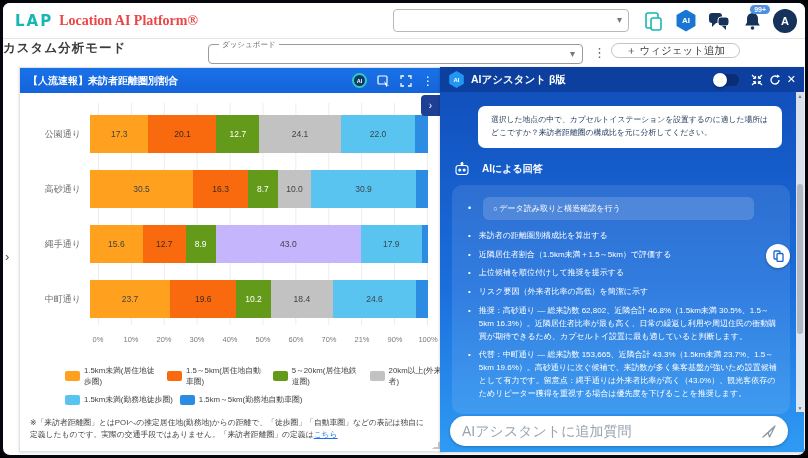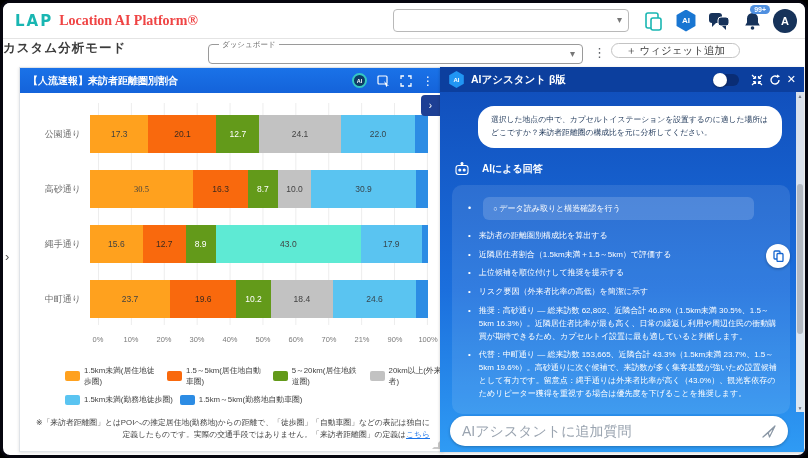--- a/index.html
+++ b/index.html
@@ -44,38 +44,38 @@
   .chart-row { display:flex; align-items:center; height:38px; margin-bottom:17px; }
   .cat-label { width:70px; padding-right:9px; text-align:right; font-size:9px; color:#6f6f6f; }
   .bar { flex:1; margin-right:14px; height:38px; display:flex; }
   .seg { display:flex; align-items:center; justify-content:center; font-size:8.5px; overflow:hidden; white-space:nowrap; }
   .axis { position:relative; height:12px; margin:4px 14px 0 78px; }
   .axis span { position:absolute; transform:translateX(-50%); font-size:7.5px; color:#7a7a7a; }
   .legend { margin:18px 0 0 45px; }
   .legend-row { display:flex; gap:7px; margin-bottom:7px; }
   .legend-item { display:flex; align-items:center; gap:4px; font-size:7.8px; color:#424242; }
   .swatch { width:15px; height:10px; border-radius:2px; flex:none; }
-  .footnote { margin:12px 12px 0 10px; font-size:7.8px; color:#424242; line-height:1.6;text-align:right; }
+  .footnote { margin:12px 12px 0 10px; font-size:7.8px; color:#424242; line-height:1.6; }
   .footnote a { color:#1a73e8; text-decoration:underline; cursor:pointer; }
   .resize-handle { position:absolute; right:2px; bottom:2px; width:8px; height:8px; border-right:2px solid #c9c9c9; border-bottom:2px solid #c9c9c9; transform:rotate(0deg); clip-path:polygon(100% 0,100% 100%,0 100%); }
 
   
   .panel-tab { position:absolute; left:418px; top:92px; width:19px; height:21px; background:#1d3f94; border-radius:4px 0 0 4px; color:#fff; font-size:10px; display:flex; align-items:center; justify-content:center; cursor:pointer; }
   .left-expander { position:absolute; left:2px; top:246px; color:#555; font-size:13px; cursor:pointer; }
 
   
   .ai-card { position:absolute; left:437px; top:64px; width:364px; height:385px; box-shadow:0 1px 3px rgba(0,0,0,.2); }
   .ai-header { height:25px; background:#0c3f9e; display:flex; align-items:center; gap:6px; padding:0 8px; color:#fff; }
   .ai-header .hex { width:17px; height:17px; font-size:6px; background:#2196f3; }
   .ai-title { font-size:10.5px; font-weight:700; flex:1; }
   .toggle { width:26px; height:12px; border-radius:6px; background:#0a2d75; position:relative; margin-right:6px; cursor:pointer; }
   .toggle .knob { position:absolute; left:0px; top:-1px; width:14px; height:14px; border-radius:50%; background:#fff; box-shadow:0 1px 2px rgba(0,0,0,.4); }
   .ai-hbtn { color:#fff; font-size:11px; cursor:pointer; display:flex; align-items:center; }
   .ai-body { position:relative; height:360px; background:linear-gradient(180deg,#1150bd 0%,#1b6fdd 55%,#2f9bf4 100%); overflow:hidden; }
-  .bubble { margin:14px 22px 0 38px; background:#fff; border-radius:16px; padding:8px 13px; font-size:7.8px; color:#1c3557; line-height:1.65; }
+  .bubble { margin:14px 22px 0 38px; background:#fff; border-radius:7px; padding:8px 13px; font-size:7.8px; color:#1c3557; line-height:1.65; }
   .answer-head { display:flex; align-items:center; gap:12px; margin:14px 14px 0 14px; color:#fff; }
   .answer-label { font-size:10px; font-weight:700; }
   .copy-btn { position:absolute; right:14px; top:152px; width:24px; height:24px; border-radius:50%; background:#fff; display:flex; align-items:center; justify-content:center; box-shadow:0 1px 3px rgba(0,0,0,.3); cursor:pointer; }
   .answer-card { margin:9px 14px 0 12px; background:rgba(255,255,255,.10); border-radius:10px; padding:10px 12px 8px 10px; }
   .status-row { display:flex; align-items:center; gap:12px; padding:2px 0 10px 6px; color:#fff; }
   .status-row .dot { font-size:9px; }
   .status-box { flex:1; margin-right:24px; background:rgba(255,255,255,.16); border-radius:6px; padding:6px 10px; font-size:8px; color:#fff; }
   .status-box::before { content:"○  "; font-size:7px; }
   .bullets { list-style:none; padding-left:6px; }
   .bullets li { display:flex; gap:8px; font-size:8px; line-height:1.6; color:#fff; margin-bottom:6px; }
@@ -176,35 +176,35 @@
               <div class="seg" style="width: 20.1%; background: rgb(249, 105, 13); color: rgb(61, 43, 31);">20.1</div>
               <div class="seg" style="width: 12.7%; background: rgb(99, 154, 26); color: rgb(255, 255, 255);">12.7</div>
               <div class="seg" style="width: 24.1%; background: rgb(194, 194, 194); color: rgb(66, 66, 66);">24.1</div>
               <div class="seg" style="width: 22%; background: rgb(90, 196, 241); color: rgb(55, 71, 79);">22.0</div>
               <div class="seg" style="width: 3.8%; background: rgb(44, 140, 228); color: rgb(255, 255, 255);"></div>
             </div>
           </div>
           <div class="chart-row">
             <div class="cat-label">高砂通り</div>
             <div class="bar">
-              <div class="seg" style="width: 30.5%; background: rgb(255, 161, 30); color: rgb(66, 66, 66); font-family: Liberation Serif, serif;">30.5</div>
+              <div class="seg" style="width: 30.5%; background: rgb(255, 161, 30); color: rgb(66, 66, 66);">30.5</div>
               <div class="seg" style="width: 16.3%; background: rgb(249, 105, 13); color: rgb(61, 43, 31);">16.3</div>
               <div class="seg" style="width: 8.7%; background: rgb(99, 154, 26); color: rgb(255, 255, 255);">8.7</div>
               <div class="seg" style="width: 10%; background: rgb(194, 194, 194); color: rgb(66, 66, 66);">10.0</div>
               <div class="seg" style="width: 30.9%; background: rgb(90, 196, 241); color: rgb(55, 71, 79);">30.9</div>
               <div class="seg" style="width: 3.6%; background: rgb(44, 140, 228); color: rgb(255, 255, 255);"></div>
             </div>
           </div>
           <div class="chart-row">
             <div class="cat-label">縄手通り</div>
             <div class="bar">
               <div class="seg" style="width: 15.6%; background: rgb(255, 161, 30); color: rgb(66, 66, 66);">15.6</div>
               <div class="seg" style="width: 12.7%; background: rgb(249, 105, 13); color: rgb(61, 43, 31);">12.7</div>
               <div class="seg" style="width: 8.9%; background: rgb(99, 154, 26); color: rgb(255, 255, 255);">8.9</div>
-              <div class="seg" style="width: 43%; background: #5eead4; color: rgb(66, 66, 66);">43.0</div>
+              <div class="seg" style="width: 43%; background: #c4b5fd; color: rgb(66, 66, 66);">43.0</div>
               <div class="seg" style="width: 17.9%; background: rgb(90, 196, 241); color: rgb(55, 71, 79);">17.9</div>
               <div class="seg" style="width: 1.9%; background: rgb(44, 140, 228); color: rgb(255, 255, 255);"></div>
             </div>
           </div>
           <div class="chart-row">
             <div class="cat-label">中町通り</div>
             <div class="bar">
               <div class="seg" style="width: 23.7%; background: rgb(255, 161, 30); color: rgb(66, 66, 66);">23.7</div>
               <div class="seg" style="width: 19.6%; background: rgb(249, 105, 13); color: rgb(61, 43, 31);">19.6</div>
               <div class="seg" style="width: 10.2%; background: rgb(99, 154, 26); color: rgb(255, 255, 255);">10.2</div>

